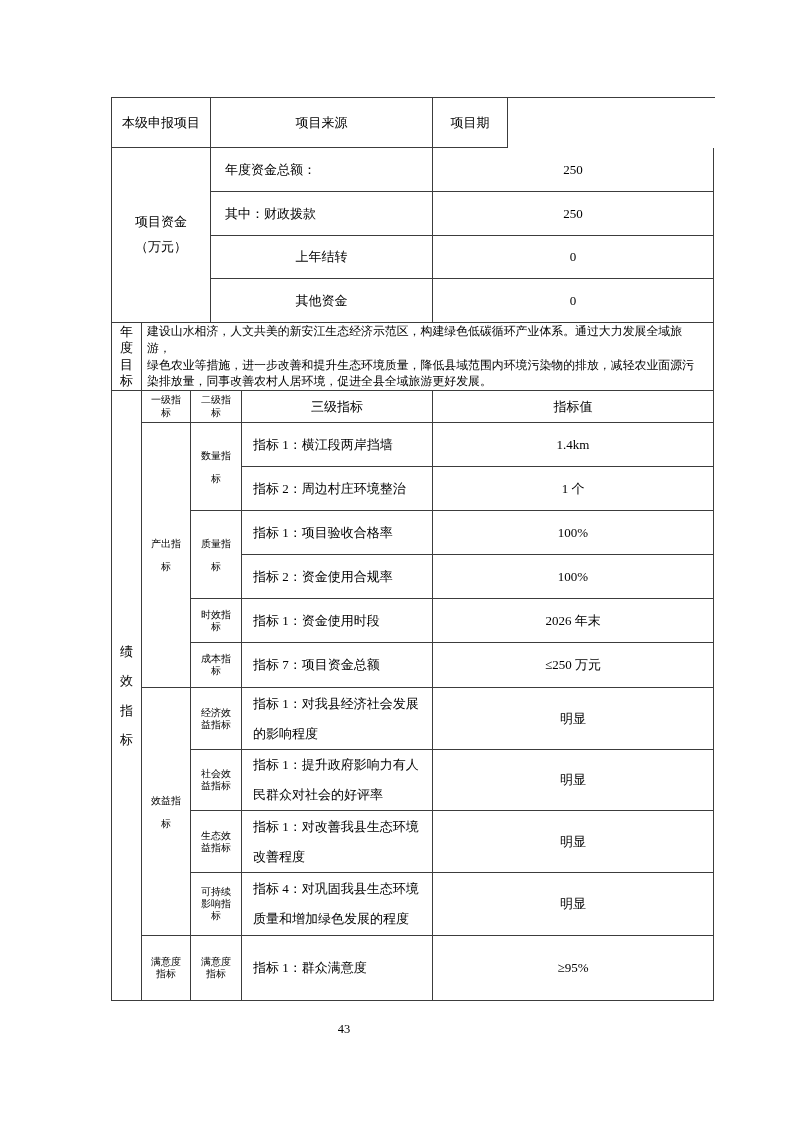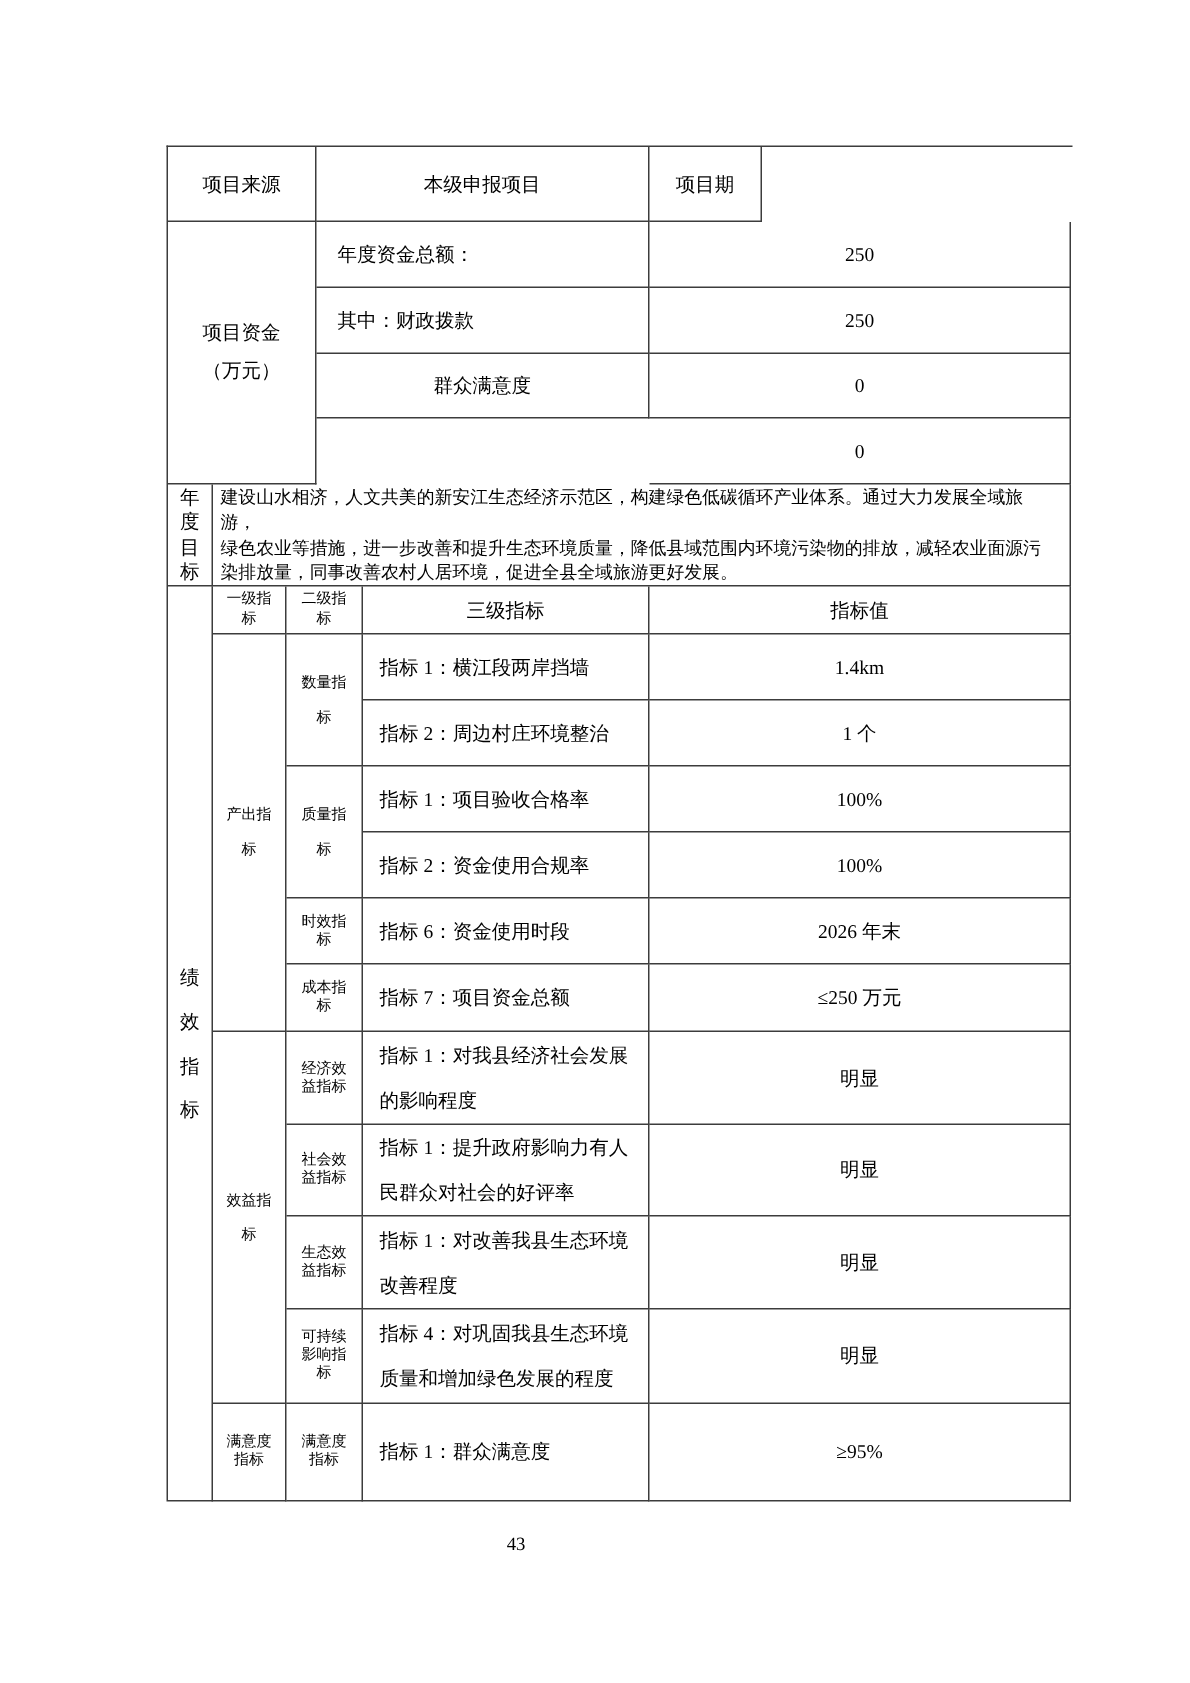--- a/index.html
+++ b/index.html
@@ -53,38 +53,39 @@
     text-align: center; font-size: 12.5px;
   }
 </style>
 </head>
 <body>
 
 <div class="page">
   <div class="tbl">
 
     <div class="grid s1">
+      <div class="c">本级申报项目</div>
       <div class="c">项目来源</div>
-      <div class="c">本级申报项目</div>
       <div class="c">项目期</div>
     </div>
 
     <div class="grid s2">
       <div class="c pre fund" style="grid-column:1;grid-row:1/5">项目资金
 （万元）</div>
 
       <div class="c fl" style="grid-column:2;grid-row:1">年度资金总额：</div>
       <div class="c" style="grid-column:3;grid-row:1">250</div>
 
       <div class="c fl" style="grid-column:2;grid-row:2">其中：财政拨款</div>
       <div class="c" style="grid-column:3;grid-row:2">250</div>
 
-      <div class="c" style="grid-column:2;grid-row:3">群众满意度</div>
+      <div class="c" style="grid-column:2;grid-row:3">上年结转</div>
       <div class="c" style="grid-column:3;grid-row:3">0</div>
 
+      <div class="c" style="grid-column:2;grid-row:4">其他资金</div>
       <div class="c" style="grid-column:3;grid-row:4">0</div>
     </div>
 
     <div class="grid s3">
       <div class="c">
         <div class="vert">年度目标</div>
       </div>
       <div class="c pre goaltext">建设山水相济，人文共美的新安江生态经济示范区，构建绿色低碳循环产业体系。通过大力发展全域旅游，
 绿色农业等措施，进一步改善和提升生态环境质量，降低县域范围内环境污染物的排放，减轻农业面源污
 染排放量，同事改善农村人居环境，促进全县全域旅游更好发展。</div>
@@ -108,21 +109,21 @@
       <div class="c l3 pre" style="grid-column:4;grid-row:3">指标 2：周边村庄环境整治</div>
       <div class="c" style="grid-column:5;grid-row:3">1 个</div>
 
       <div class="c lab loose" style="grid-column:3;grid-row:4/6">质量指标</div>
       <div class="c l3 pre" style="grid-column:4;grid-row:4">指标 1：项目验收合格率</div>
       <div class="c" style="grid-column:5;grid-row:4">100%</div>
       <div class="c l3 pre" style="grid-column:4;grid-row:5">指标 2：资金使用合规率</div>
       <div class="c" style="grid-column:5;grid-row:5">100%</div>
 
       <div class="c lab" style="grid-column:3;grid-row:6">时效指标</div>
-      <div class="c l3 pre" style="grid-column:4;grid-row:6">指标 6：资金使用时段</div>
+      <div class="c l3 pre" style="grid-column:4;grid-row:6">指标 1：资金使用时段</div>
       <div class="c" style="grid-column:5;grid-row:6">2026 年末</div>
 
       <div class="c lab" style="grid-column:3;grid-row:7">成本指标</div>
       <div class="c l3 pre" style="grid-column:4;grid-row:7">指标 7：项目资金总额</div>
       <div class="c" style="grid-column:5;grid-row:7">≤250 万元</div>
 
       <div class="c lab loose" style="grid-column:2;grid-row:8/12">效益指标</div>
 
       <div class="c lab" style="grid-column:3;grid-row:8">经济效益指标</div>
       <div class="c l3 pre" style="grid-column:4;grid-row:8">指标 1：对我县经济社会发展

